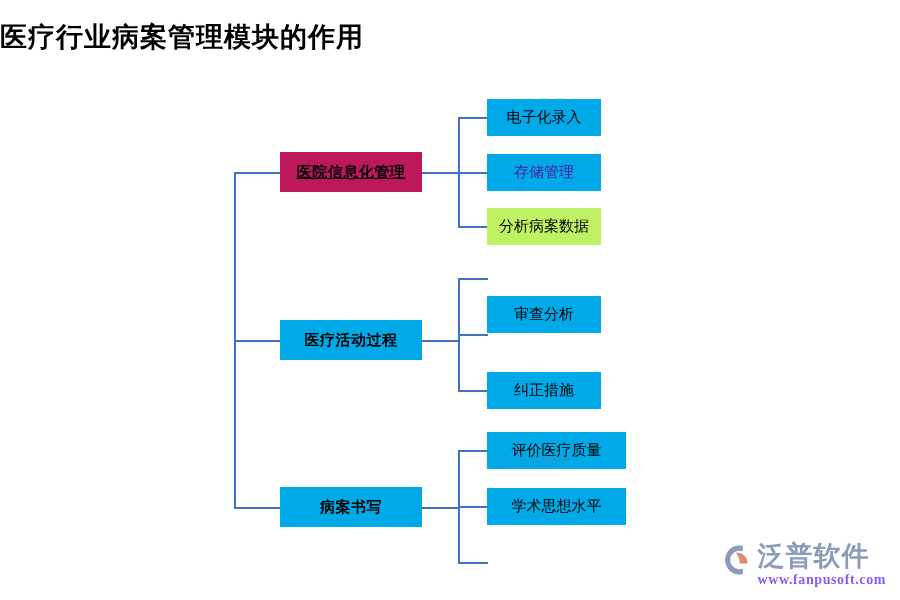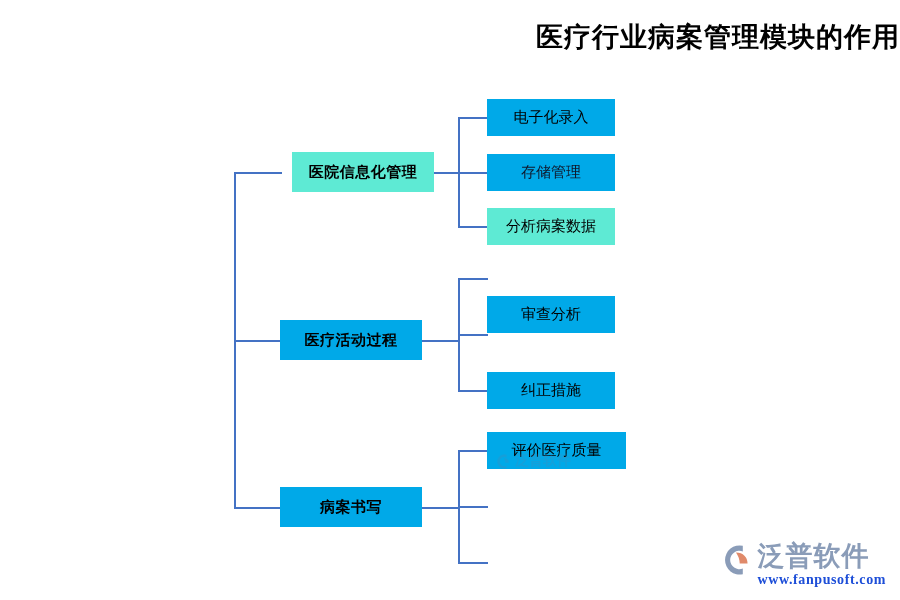--- a/index.html
+++ b/index.html
@@ -21,21 +21,21 @@
     height: 600px;
     background: #ffffff;
   }
 
   
   #diagram-title {
     position: absolute;
     left: 0;
     top: 20px;
     width: 900px;
-    text-align: right;
+    text-align: left;
     font-family: "Liberation Serif", "DejaVu Serif", serif;
     font-size: 27px;
     font-weight: bold;
     color: #000000;
     letter-spacing: 1px;
     white-space: nowrap;
     line-height: 34px;
   }
 
   
@@ -54,21 +54,21 @@
 
   .node.main {
     width: 142px;
     height: 40px;
     font-size: 15px;
     font-weight: bold;
     letter-spacing: 0.5px;
   }
 
   .node.child {
-    width: 128px;
+    width: 114px;
     height: 37px;
     font-size: 15px;
     font-weight: normal;
   }
 
   .node.child.wide {
     width: 139px;
   }
 
   
@@ -165,53 +165,54 @@
   <div class="line h" style="left: 458px; top: 278px; width: 30px; background: rgb(68, 114, 196);"></div>
   <div class="line h" style="left: 458px; top: 334px; width: 30px; background: rgb(68, 114, 196);"></div>
   <div class="line h" style="left: 458px; top: 390px; width: 30px; background: rgb(68, 114, 196);"></div>
 
   <div class="line h" style="left: 421px; top: 507px; width: 39px; background: rgb(68, 114, 196);"></div>
   <div class="line v" style="left: 458px; top: 450px; height: 113px; background: rgb(68, 114, 196);"></div>
   <div class="line h" style="left: 458px; top: 450px; width: 30px; background: rgb(68, 114, 196);"></div>
   <div class="line h" style="left: 458px; top: 506px; width: 30px; background: rgb(68, 114, 196);"></div>
   <div class="line h" style="left: 458px; top: 562px; width: 30px; background: rgb(68, 114, 196);"></div>
 
-  <div class="node main" style="left: 292px; top: 152px; background: #5eead4; color: rgb(0, 0, 0);">医院信息化管理</div>
+  <div class="node main" style="left: 280px; top: 152px; background: #be185d; color: rgb(0, 0, 0); text-decoration: underline;">医院信息化管理</div>
 
   <div class="node child" style="left: 487px; top: 99px; background: rgb(0, 169, 232); color: rgb(0, 0, 0);">电子化录入</div>
 
-  <div class="node child" style="left: 487px; top: 154px; background: rgb(0, 169, 232); color: #0f172a;">存储管理</div>
-
-  <div class="node child" style="left: 487px; top: 208px; background: #5eead4; color: rgb(0, 0, 0);">分析病案数据</div>
+  <div class="node child" style="left: 487px; top: 154px; background: rgb(0, 169, 232); color: #4c1d95;">存储管理</div>
+
+  <div class="node child" style="left: 487px; top: 208px; background: #bef264; color: rgb(0, 0, 0);">分析病案数据</div>
 
   <div class="node main" style="left: 280px; top: 320px; background: rgb(0, 169, 232); color: rgb(0, 0, 0);">医疗活动过程</div>
 
   <div class="node child" style="left: 487px; top: 260px; background: rgb(0, 169, 232); color: rgb(0, 0, 0); margin-top: 36px;">审查分析</div>
 
 
   <div class="node main" style="left: 280px; top: 487px; background: rgb(0, 169, 232); color: rgb(0, 0, 0);">病案书写</div>
 
   <div class="node child" style="left: 487px; top: 372px; background: rgb(0, 169, 232); color: rgb(0, 0, 0);">纠正措施</div>
 
   <div class="node child wide" style="left: 487px; top: 432px; background: rgb(0, 169, 232); color: rgb(0, 0, 0);">评价医疗质量</div>
 
+  <div class="node child wide" style="left: 487px; top: 488px; background: rgb(0, 169, 232); color: rgb(0, 0, 0);">学术思想水平</div>
 
 
   <div id="inline-watermark">
     <svg class="wm-mark" viewBox="0 0 100 100" xmlns="http://www.w3.org/2000/svg">
       <path d="M68 10 A42 42 0 1 0 68 90 L68 74 A27 27 0 1 1 68 26 Z" fill="#5f7fa8"></path>
       <path d="M52 30 C70 30 82 42 82 58 L60 58 C60 48 56 38 52 30 Z" fill="#5f7fa8"></path>
     </svg>
     <span class="wm-name">泛普软件</span>
   </div>
 
   <div id="brand-logo">
     <svg id="brand-mark" viewBox="0 0 100 100" xmlns="http://www.w3.org/2000/svg">
       <path d="M70 8 A43 43 0 1 0 70 92 L70 75 A27 27 0 1 1 70 25 Z" fill="#8a9cb8"></path>
       <path d="M50 28 C71 28 84 42 84 60 L61 60 C61 48 56 37 50 28 Z" fill="#e08a6a"></path>
     </svg>
     <div id="brand-text-wrap">
       <div id="brand-name" style="color: rgb(138, 156, 184);">泛普软件</div>
-      <div id="brand-url" style="color: #1d4ed8;">www.fanpusoft.com</div>
+      <div id="brand-url" style="color: #8b5cf6;">www.fanpusoft.com</div>
     </div>
   </div>
 
 </div>
 
 </body></html>

